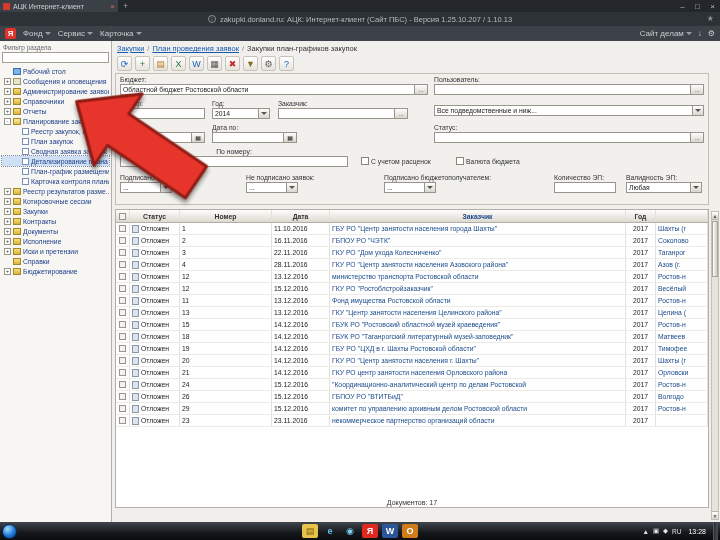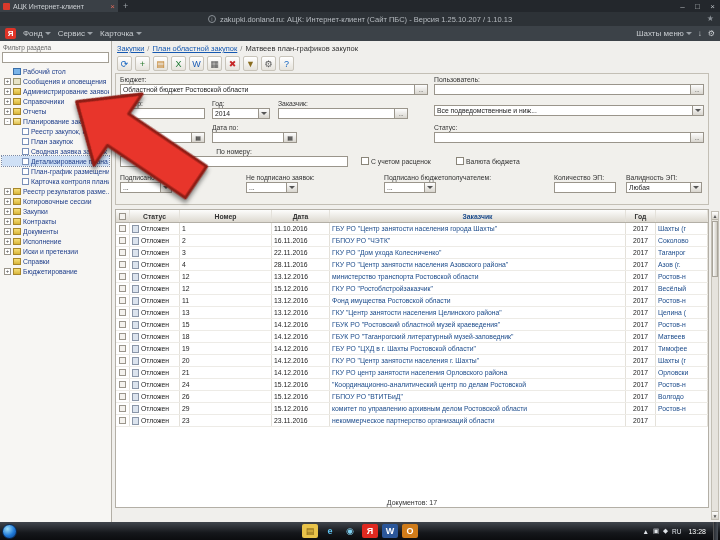--- a/index.html
+++ b/index.html
@@ -125,21 +125,21 @@
   <span class="mi">
       <span>Сервис</span>
       <span class="caret"></span>
     </span>
   <span class="mi">
       <span>Карточка</span>
       <span class="caret"></span>
     </span>
   <div class="menubar-right">
     <span class="mi">
-        <span>Шахты меню</span>
+        <span>Сайт делам</span>
         <span class="caret"></span>
       </span>
     <span>↓</span>
     <span>⚙</span>
   </div>
 </div>
 
 <div class="page"></div>
 
 <div class="sidebar">
@@ -273,23 +273,23 @@
         <span>Бюджетирование</span>
       </div>
     </div>
 </div>
 
 <div class="main">
 
   <div class="breadcrumb">
     <span class="bc-link">Закупки</span>
     <span class="bc-sep">/</span>
-    <span class="bc-link">План областной закупок</span>
+    <span class="bc-link">План проведения заявок</span>
     <span class="bc-sep">/</span>
-    <span class="bc-current">Матвеев план-графиков закупок</span>
+    <span class="bc-current">Закупки план-графиков закупок</span>
   </div>
 
   <div class="toolbar">
 
       <span class="tb-icon" style="color: rgb(21, 101, 192);">⟳</span>
 
       <span class="tb-icon" style="color: rgb(46, 125, 50);">+</span>
 
       <span class="tb-icon" style="color: rgb(192, 124, 31);">▤</span>
 

